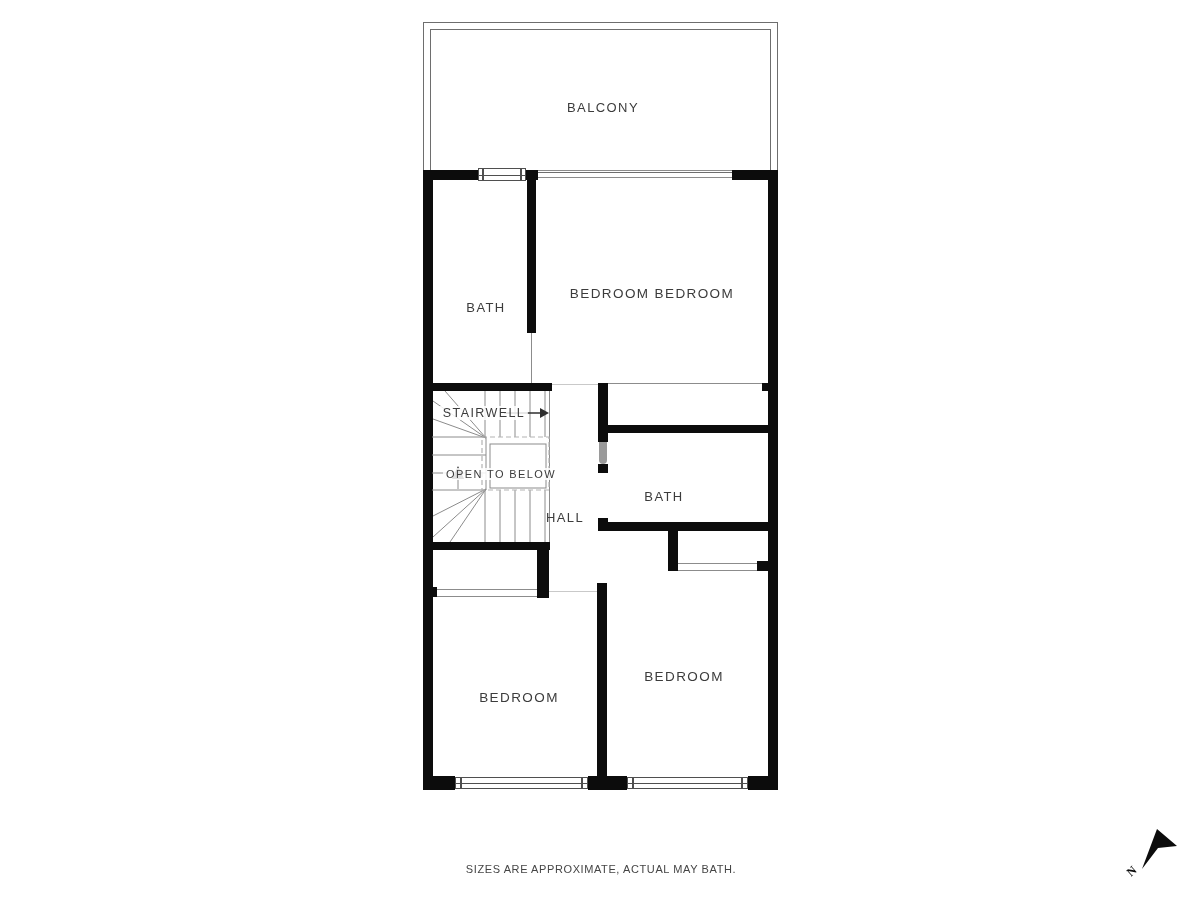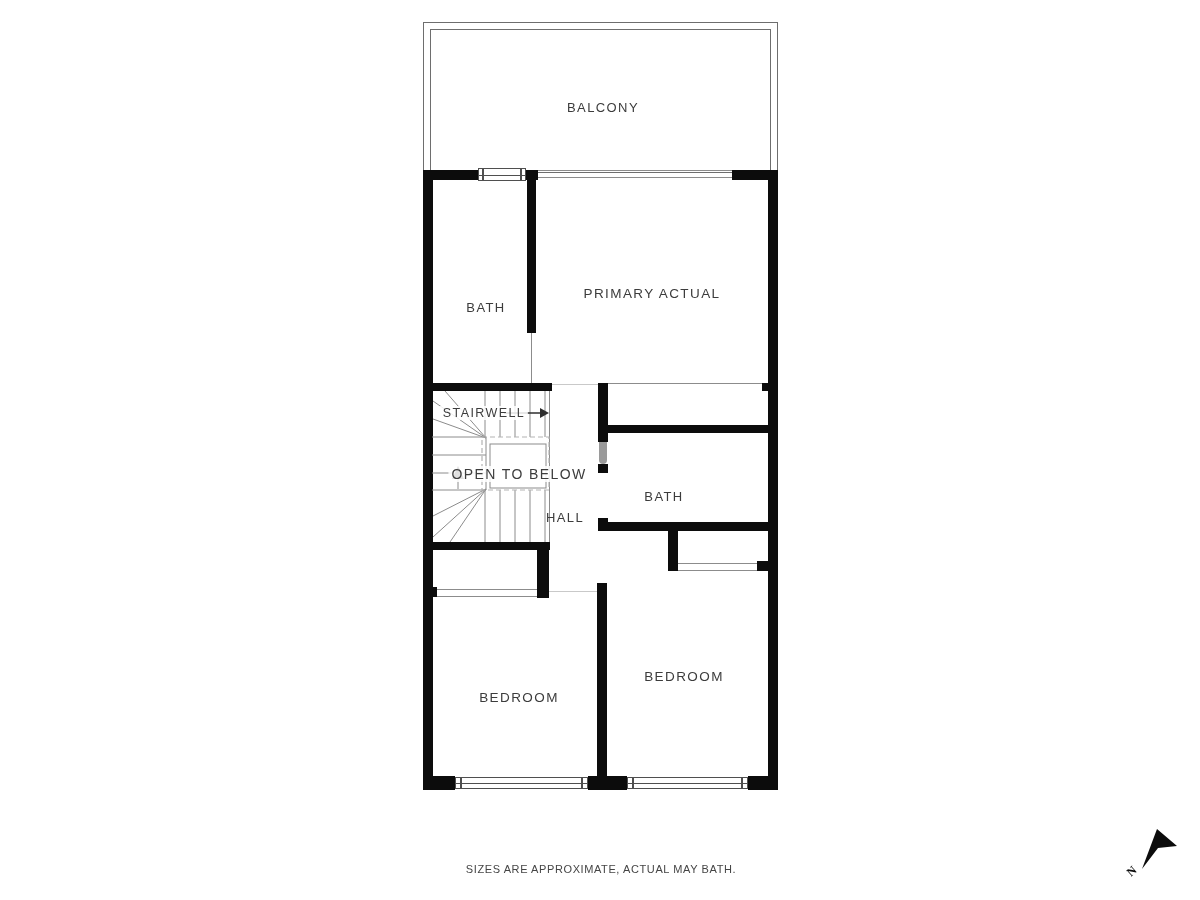--- a/index.html
+++ b/index.html
@@ -124,23 +124,23 @@
       <polygon points="540,408 549,413 540,418" fill="#2e2e2e"></polygon>
     </g>
     <g>
       <polygon points="452,479 464,479 458,466" fill="#2e2e2e"></polygon>
       <line x1="458" y1="479" x2="458" y2="489" stroke="#8c8c8c" stroke-width="1"></line>
     </g>
   </svg>
 
   <div class="lbl" style="left:603px;top:107px;">BALCONY</div>
   <div class="lbl" style="left:486px;top:307px;">BATH</div>
-  <div class="lbl big" style="left:652px;top:293px;">PRIMARY ACTUAL</div>
+  <div class="lbl big" style="left:652px;top:293px;">BEDROOM BEDROOM</div>
   <div class="lbl halo" style="left:484px;top:413px;font-size:12.5px;text-align:right;">STAIRWELL</div>
-  <div class="lbl halo" style="left:519px;top:474px;font-size:14px;">OPEN TO BELOW</div>
+  <div class="lbl halo" style="left:501px;top:474px;font-size:11px;">OPEN TO BELOW</div>
   <div class="lbl" style="left:565px;top:517px;">HALL</div>
   <div class="lbl" style="left:664px;top:496px;">BATH</div>
   <div class="lbl big" style="left:519px;top:697px;">BEDROOM</div>
   <div class="lbl big" style="left:684px;top:676px;">BEDROOM</div>
 
   <div class="footer">SIZES ARE APPROXIMATE, ACTUAL MAY BATH.</div>
 
   <svg id="compass-svg" width="1200" height="900" viewBox="0 0 1200 900">
     <polygon points="1157,829 1177,846 1158,848 1142,869" fill="#0c0c0c"></polygon>
     <text x="1131" y="877" transform="rotate(-42 1131 877)" font-size="12" font-weight="700" fill="#0c0c0c" font-family="Liberation Serif, serif">N</text>

